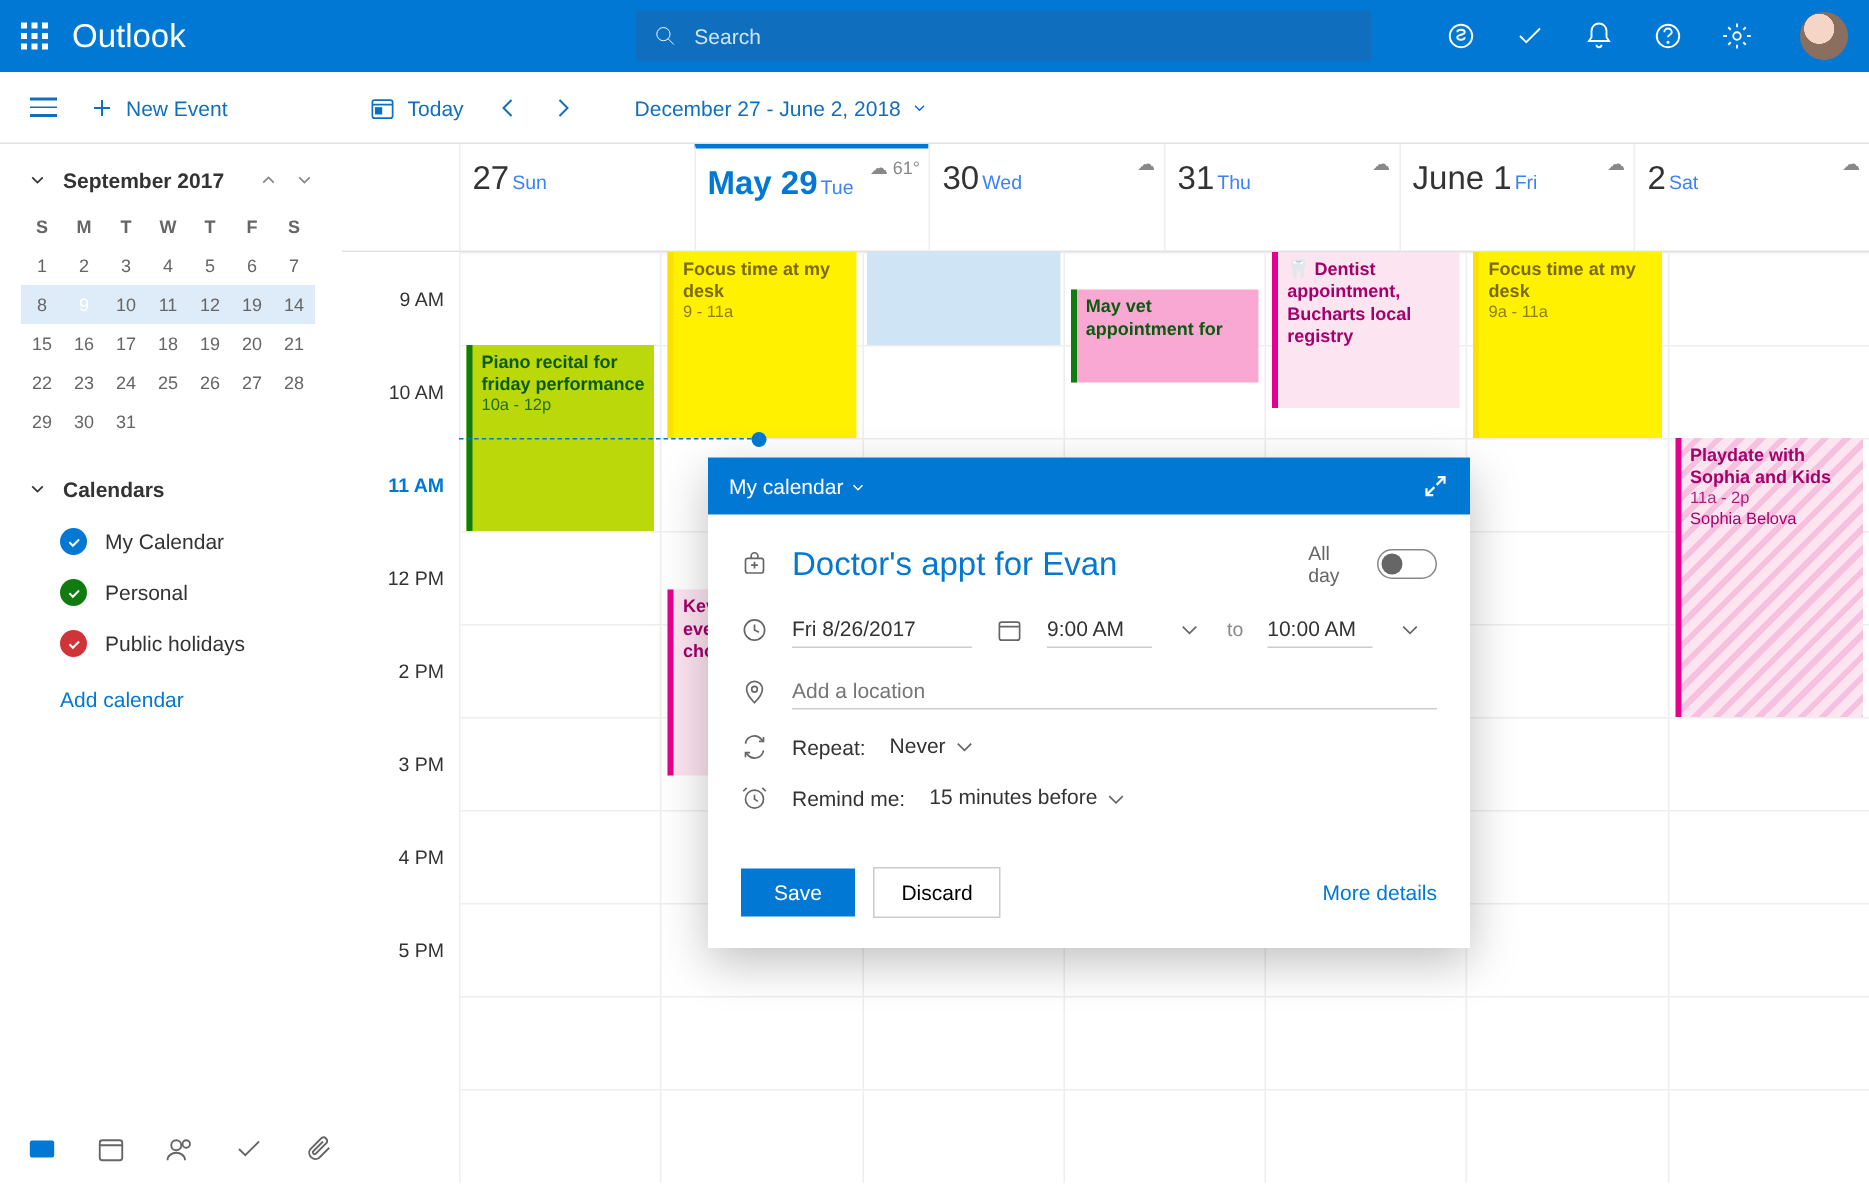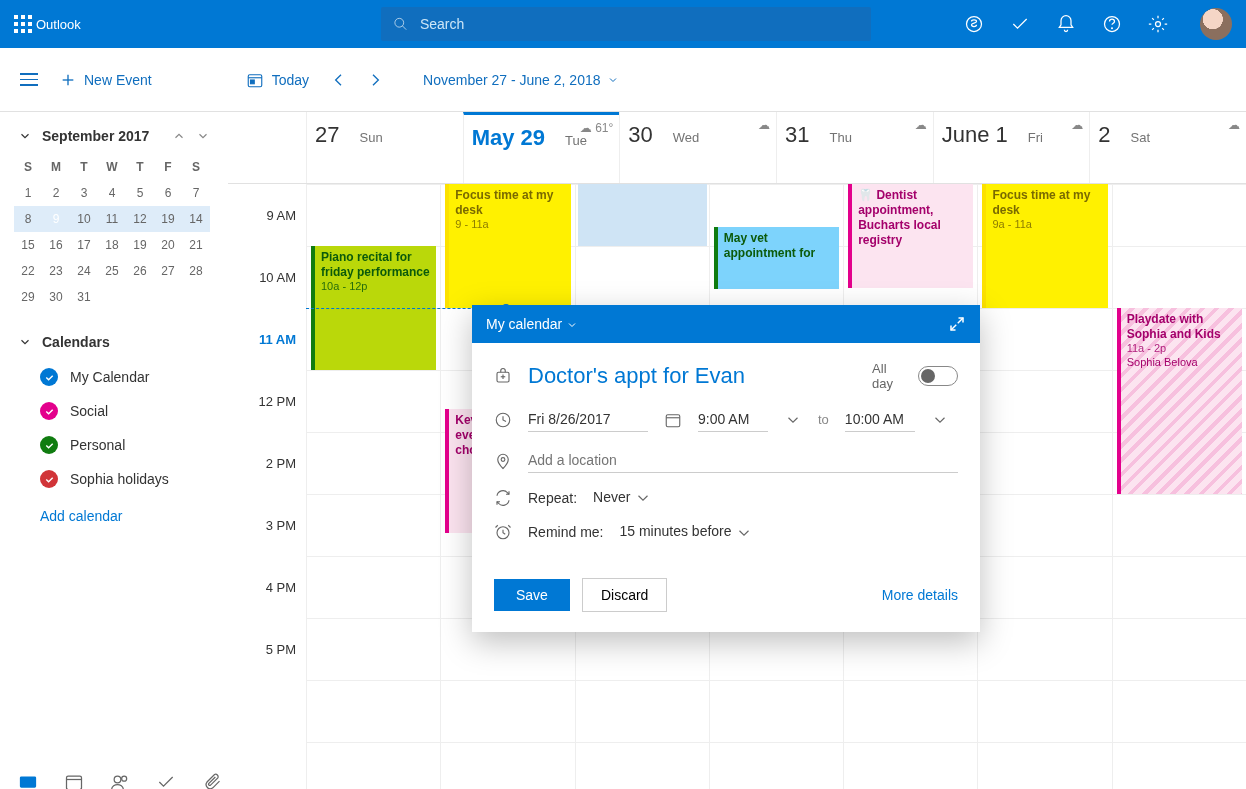--- a/index.html
+++ b/index.html
@@ -1,28 +1,28 @@
 <!DOCTYPE html>
 <html><head>
 <meta charset="utf-8">
 <style>
 *{margin:0;padding:0;box-sizing:border-box;font-family:"Segoe UI",Arial,sans-serif;}
 body{width:1246px;height:789px;overflow:hidden;background:#fff;color:#333;font-size:14px;}
 .header{height:48px;background:#0078d4;display:flex;align-items:center;padding:0 14px;color:#fff;}
 .waffle{width:18px;height:18px;display:grid;grid-template-columns:repeat(3,4px);grid-template-rows:repeat(3,4px);gap:3px;}
 .waffle span{background:#fff;}
-.app-title{font-size:13px;margin-left:4px;font-weight:400;}
+.app-title{font-size:22px;margin-left:16px;font-weight:400;}
 .search-box{flex:1;max-width:490px;height:34px;background:#106ebe;border-radius:2px;margin-left:300px;display:flex;align-items:center;padding:0 12px;}
 .search-box svg{width:16px;height:16px;stroke:#fff;fill:none;margin-right:12px;}
 .search-box input{background:transparent;border:none;color:#fff;font-size:14px;outline:none;width:100%;}
 .search-box input::placeholder{color:#cde6f7;}
 .header-icons{margin-left:auto;display:flex;align-items:center;gap:26px;}
 .header-icons svg{width:20px;height:20px;stroke:#fff;fill:none;stroke-width:1.5;}
 .avatar{width:32px;height:32px;border-radius:50%;background:radial-gradient(circle at 40% 35%, #f5d6c6 35%, #8b6f5e 36%);margin-left:6px;}
-.toolbar{height:64px;border-bottom:1px solid #e1e1e1;display:flex;align-items:center;padding:0 20px;gap:22px;font-size:14px;}
+.toolbar{height:48px;border-bottom:1px solid #e1e1e1;display:flex;align-items:center;padding:0 20px;gap:22px;font-size:14px;}
 .hamburger{display:flex;flex-direction:column;gap:4px;cursor:pointer;}
 .hamburger span{width:18px;height:1.5px;background:#106ebe;}
 .new-event{display:flex;align-items:center;gap:8px;color:#106ebe;cursor:pointer;}
 .today-btn{display:flex;align-items:center;gap:8px;color:#106ebe;cursor:pointer;margin-left:72px;}
 .nav-arrows{display:flex;gap:20px;}
 .nav-arrows svg{width:16px;height:16px;stroke:#106ebe;fill:none;stroke-width:2;}
 .date-range{display:flex;align-items:center;gap:6px;color:#106ebe;cursor:pointer;margin-left:18px;}
 .main{display:flex;height:calc(100% - 96px);}
 .sidebar{width:228px;padding:16px 0 0 0;display:flex;flex-direction:column;position:relative;}
 .mini-cal-hdr{display:flex;align-items:center;padding:0 18px;gap:10px;font-weight:600;}
@@ -41,21 +41,21 @@
 .nav-rail{position:absolute;bottom:0;left:0;right:0;height:44px;display:flex;align-items:center;gap:26px;padding:0 18px;}
 .nav-rail svg{width:20px;height:20px;stroke:#666;fill:none;stroke-width:1.5;}
 .nav-rail .active svg{stroke:#0078d4;fill:#0078d4;}
 .calendar-view{flex:1;display:flex;flex-direction:column;position:relative;}
 .day-headers{display:flex;height:72px;border-bottom:1px solid #e1e1e1;}
 .time-gutter{width:78px;}
 .day-col{flex:1;border-left:1px solid #eee;padding:10px 8px;position:relative;font-size:14px;}
 .day-col.today-col{border-top:3px solid #0078d4;}
 .day-num{font-size:22px;font-weight:300;color:#333;}
 .day-col.today-col .day-num{color:#0078d4;font-weight:600;}
-.day-name{font-size:13px;color:#737373;margin-left:20px;}
+.day-name{font-size:13px;color:#3b82f6;margin-left:2px;}
 .weather{position:absolute;top:6px;right:6px;font-size:12px;color:#888;}
 .grid-body{flex:1;display:flex;position:relative;overflow:hidden;}
 .hour-labels{width:78px;margin-top:32px;}
 .hour-label{height:62px;text-align:right;padding-right:10px;font-size:13px;color:#333;transform:translateY(-8px);}
 .hour-label.current{color:#0078d4;font-weight:600;}
 .day-cols{flex:1;display:flex;position:relative;}
 .day-grid-col{flex:1;border-left:1px solid #eee;position:relative;}
 .hour-line{position:absolute;left:0;right:0;height:0;border-top:1px solid #eee;}
 .event{position:absolute;left:4px;right:4px;padding:4px 6px;font-size:12px;line-height:1.25;border-left:4px solid;overflow:hidden;}
 .ev-title{font-weight:600;}
@@ -152,21 +152,21 @@
   </div>
   <div class="nav-arrows">
     <svg viewBox="0 0 24 24">
         <polyline points="15 4 7 12 15 20"></polyline>
       </svg>
     <svg viewBox="0 0 24 24">
         <polyline points="9 4 17 12 9 20"></polyline>
       </svg>
   </div>
   <div class="date-range">
-    <span>November 27 - June 2, 2018</span>
+    <span>December 27 - June 2, 2018</span>
     <svg width="12" height="12" viewBox="0 0 24 24" stroke="#106ebe" fill="none" stroke-width="2">
         <polyline points="6 9 12 15 18 9"></polyline>
       </svg>
   </div>
 </div>
 
 <div class="main">
   <div class="sidebar">
     <div class="mini-cal-hdr">
       <svg width="14" height="14" viewBox="0 0 24 24" stroke="#333" fill="none" stroke-width="2">
@@ -246,42 +246,34 @@
     <div id="cal-list">
         <div class="cal-item">
           <div class="cal-chk" style="background: rgb(0, 120, 212);">
             <svg viewBox="0 0 24 24">
               <polyline points="5 12 10 17 19 8"></polyline>
             </svg>
           </div>
           <span>My Calendar</span>
         </div>
         <div class="cal-item">
-          <div class="cal-chk" style="background: rgb(227, 0, 140);">
-            <svg viewBox="0 0 24 24">
-              <polyline points="5 12 10 17 19 8"></polyline>
-            </svg>
-          </div>
-          <span>Social</span>
-        </div>
-        <div class="cal-item">
           <div class="cal-chk" style="background: rgb(16, 124, 16);">
             <svg viewBox="0 0 24 24">
               <polyline points="5 12 10 17 19 8"></polyline>
             </svg>
           </div>
           <span>Personal</span>
         </div>
         <div class="cal-item">
           <div class="cal-chk" style="background: rgb(209, 52, 56);">
             <svg viewBox="0 0 24 24">
               <polyline points="5 12 10 17 19 8"></polyline>
             </svg>
           </div>
-          <span>Sophia holidays</span>
+          <span>Public holidays</span>
         </div>
       </div>
     <div class="add-cal">Add calendar</div>
     <div class="nav-rail">
       <span class="active"><svg viewBox="0 0 24 24">
             <rect x="3" y="6" width="18" height="12" rx="1"></rect>
             <polyline points="3 7 12 13 21 7"></polyline>
           </svg></span>
       <span><svg viewBox="0 0 24 24">
             <rect x="3" y="5" width="18" height="16" rx="2"></rect>
@@ -375,21 +367,21 @@
             <div class="hour-line" style="top: 0px;"></div>
             <div class="hour-line" style="top: 62px;"></div>
             <div class="hour-line" style="top: 124px;"></div>
             <div class="hour-line" style="top: 186px;"></div>
             <div class="hour-line" style="top: 248px;"></div>
             <div class="hour-line" style="top: 310px;"></div>
             <div class="hour-line" style="top: 372px;"></div>
             <div class="hour-line" style="top: 434px;"></div>
             <div class="hour-line" style="top: 496px;"></div>
             <div class="hour-line" style="top: 558px;"></div>
-            <div class="event" style="top: 43px; height: 62px; background: #7dd3fc; border-left-color: rgb(16, 124, 16); color: rgb(11, 90, 11);">
+            <div class="event" style="top: 25px; height: 62px; background: #f9a8d4; border-left-color: rgb(16, 124, 16); color: rgb(11, 90, 11);">
               <div class="ev-title">May vet appointment for</div>
             </div>
           </div>
           <div class="day-grid-col">
             <div class="hour-line" style="top: 0px;"></div>
             <div class="hour-line" style="top: 62px;"></div>
             <div class="hour-line" style="top: 124px;"></div>
             <div class="hour-line" style="top: 186px;"></div>
             <div class="hour-line" style="top: 248px;"></div>
             <div class="hour-line" style="top: 310px;"></div>

